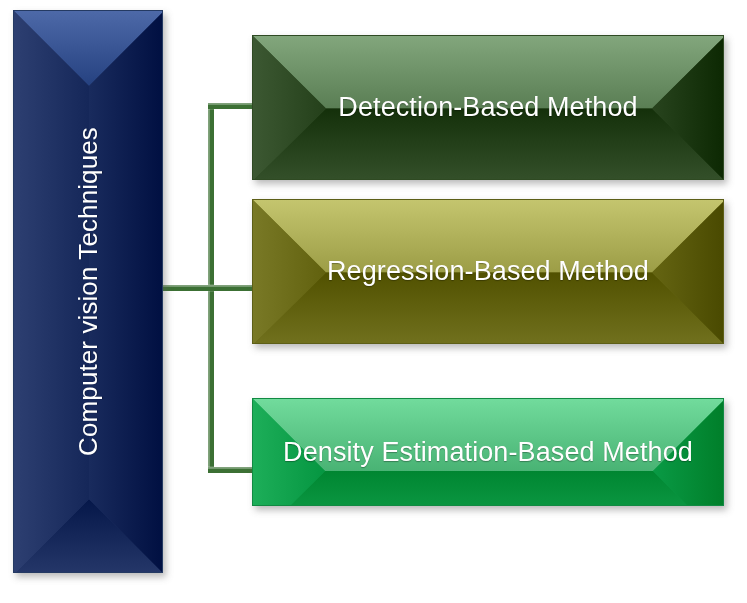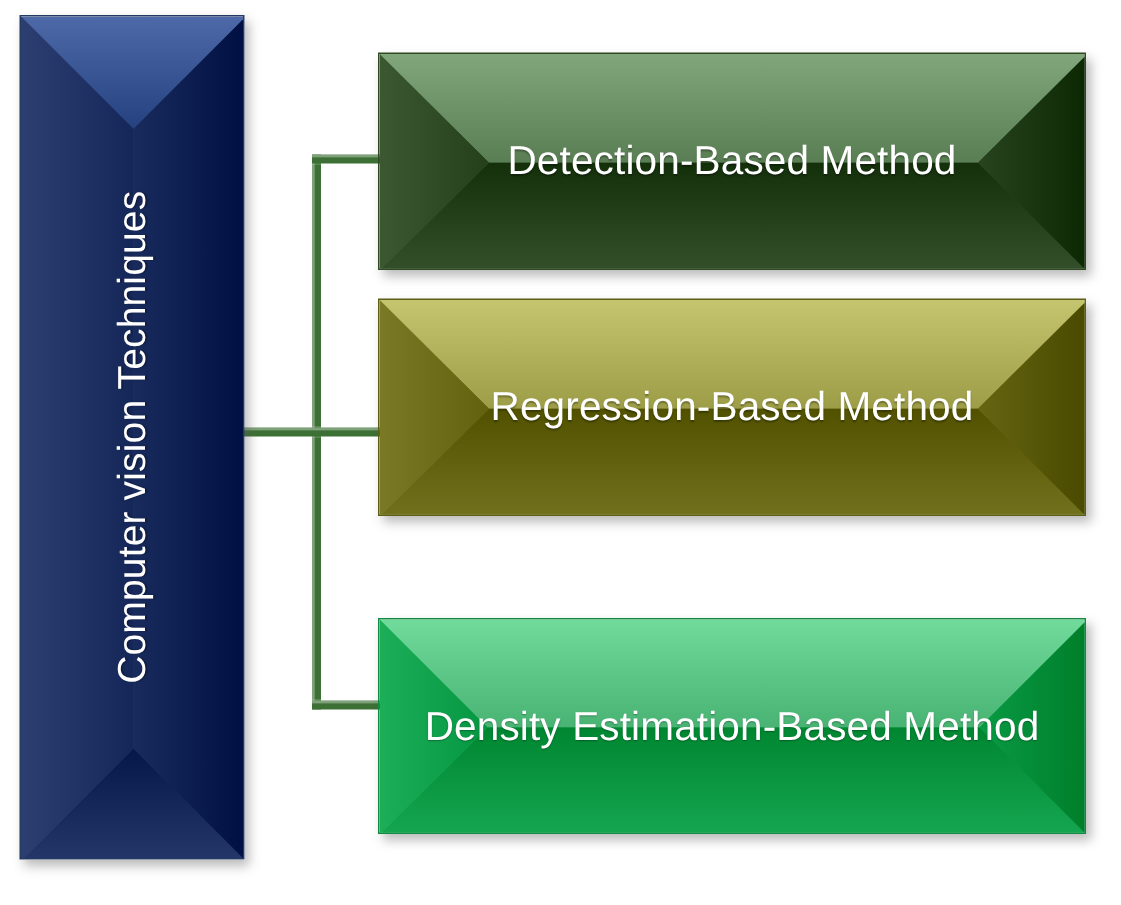--- a/index.html
+++ b/index.html
@@ -73,21 +73,21 @@
     width: 472px;
     height: 145px;
   }
   .child-node .label {
     justify-content: center;
     font-size: 27px;
     padding: 0 6px;
   }
   #child-0 { top: 35px;  border: 1px solid #2f4a23; }
   #child-1 { top: 199px; border: 1px solid #5d5f17; }
-  #child-2 { top: 412px; height: 144px; border: 1px solid #118a42; }
+  #child-2 { top: 398px; height: 108px; border: 1px solid #118a42; }
 
   
   .conn {
     position: absolute;
     background: #3c7034;
     box-shadow: 0 0 0 1px rgba(255,255,255,0.15);
   }
   .conn::after {
     content: "";
     position: absolute;

